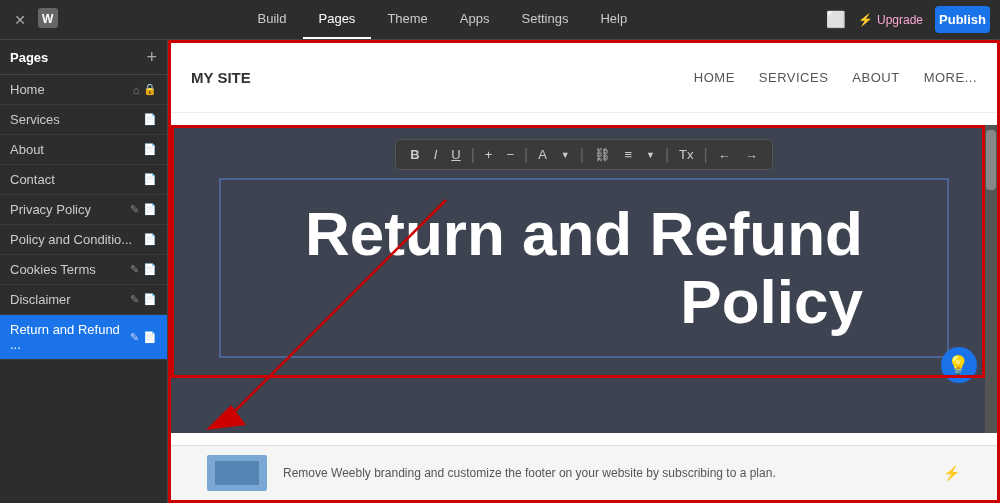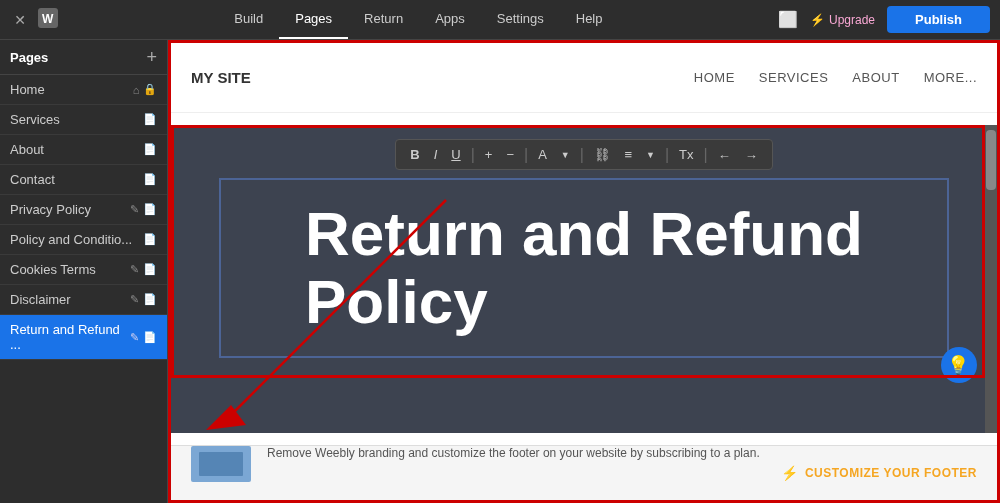--- a/index.html
+++ b/index.html
@@ -59,21 +59,21 @@
     .upgrade-btn {
       color: #f9a8d4;
       font-size: 12px;
       cursor: pointer;
     }
     .publish-btn {
       background: #1a73e8;
       color: #fff;
       border: none;
       border-radius: 4px;
-      padding: 6px 28px;
+      padding: 6px 4px;
       font-size: 13px;
       cursor: pointer;
       font-weight: bold;
     }
     .device-icon {
       color: #aaa;
       font-size: 16px;
       cursor: pointer;
     }
 
@@ -230,21 +230,21 @@
       padding: 20px 30px;
       width: 730px;
       display: flex;
       align-items: center;
       justify-content: center;
     }
     .main-heading {
       font-size: 62px;
       font-weight: 900;
       color: #fff;
-      text-align: left;
+      text-align: right;
       line-height: 1.1;
     }
 
     
     .scroll-right {
       position: absolute;
       right: 0;
       top: 0;
       width: 12px;
       height: 100%;
@@ -274,21 +274,22 @@
       color: #fff;
       font-size: 18px;
     }
 
     
     .footer-bar {
       height: 55px;
       background: #f5f5f5;
       border-top: 1px solid #ddd;
       display: flex;
-      padding: 0 20px;
+      align-items: center;
+      padding: 0 36px;
       gap: 16px;
       flex-shrink: 0;
     }
     .footer-img {
       width: 60px;
       height: 36px;
       background: #7ba7d4;
       border-radius: 2px;
       display: flex;
       align-items: center;
@@ -338,21 +339,21 @@
     <div class="weebly-logo">
       <svg width="20" height="20" viewBox="0 0 20 20">
           <rect width="20" height="20" rx="3" fill="#666"></rect>
           <text x="4" y="15" font-size="12" fill="white" font-weight="bold">W</text>
         </svg>
     </div>
   </div>
   <div class="nav-tabs">
     <div class="nav-tab">Build</div>
     <div class="nav-tab active">Pages</div>
-    <div class="nav-tab">Return</div>
+    <div class="nav-tab">Theme</div>
     <div class="nav-tab">Apps</div>
     <div class="nav-tab">Settings</div>
     <div class="nav-tab">Help</div>
   </div>
   <div class="nav-right">
     <div class="device-icon">⬜</div>
     <div class="upgrade-btn">⚡ Upgrade</div>
     <button class="publish-btn">Publish</button>
   </div>
 </div>
@@ -475,19 +476,18 @@
         </div>
       </div>
 
       <div class="footer-bar">
         <div class="footer-img">
           <div class="footer-img-inner"></div>
         </div>
         <div class="footer-text">Remove Weebly branding and customize the footer on your website by subscribing to a plan.</div>
         <div class="customize-btn">
           <span class="lightning-icon">⚡</span>
-          <span>CUSTOMIZE YOUR FOOTER</span>
         </div>
       </div>
 
     </div>
   </div>
 </div>
 
 </body></html>

